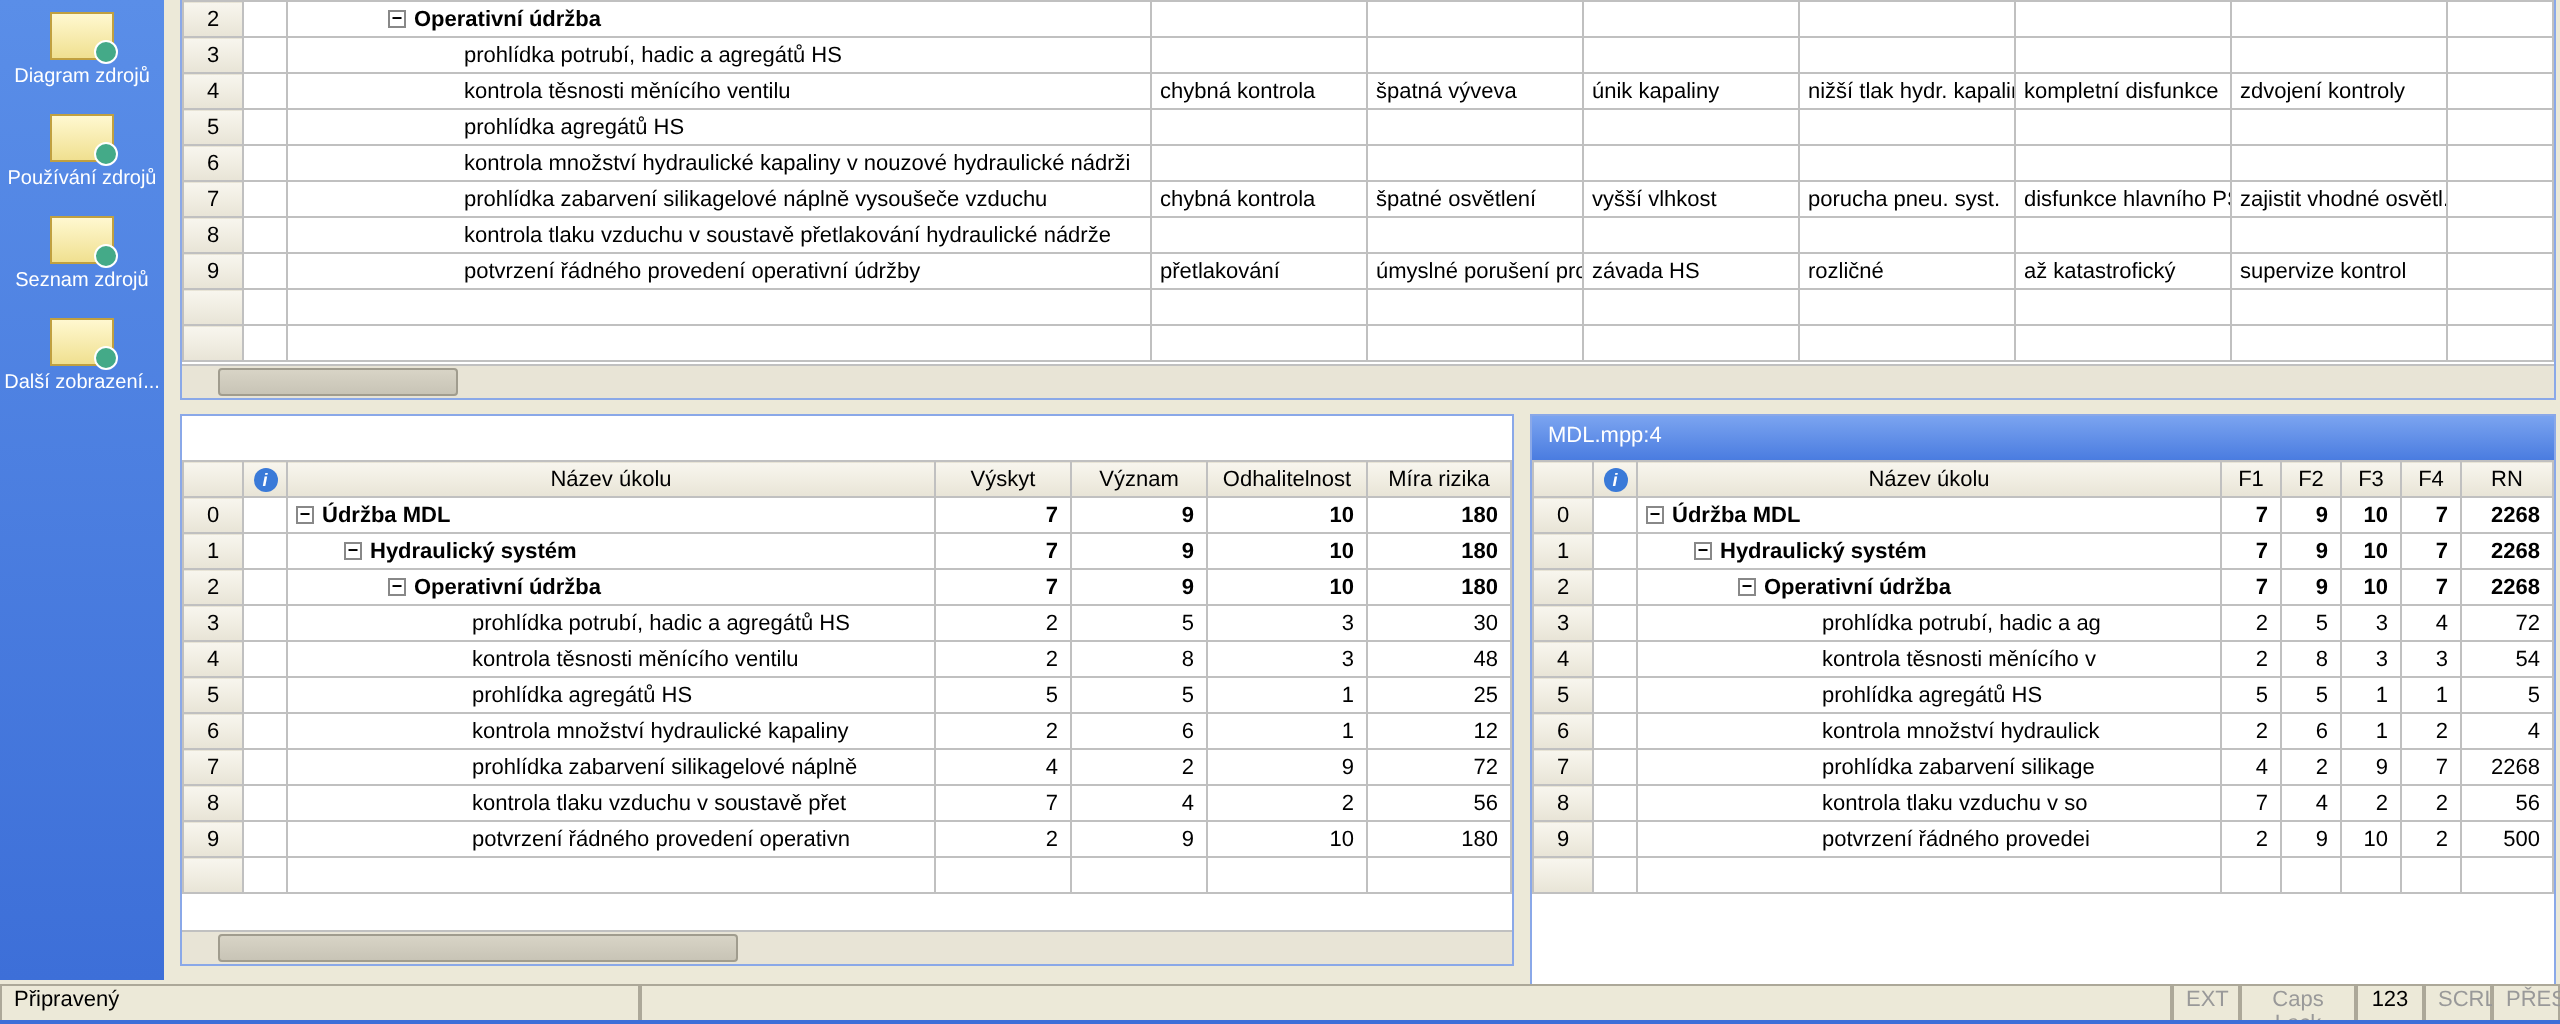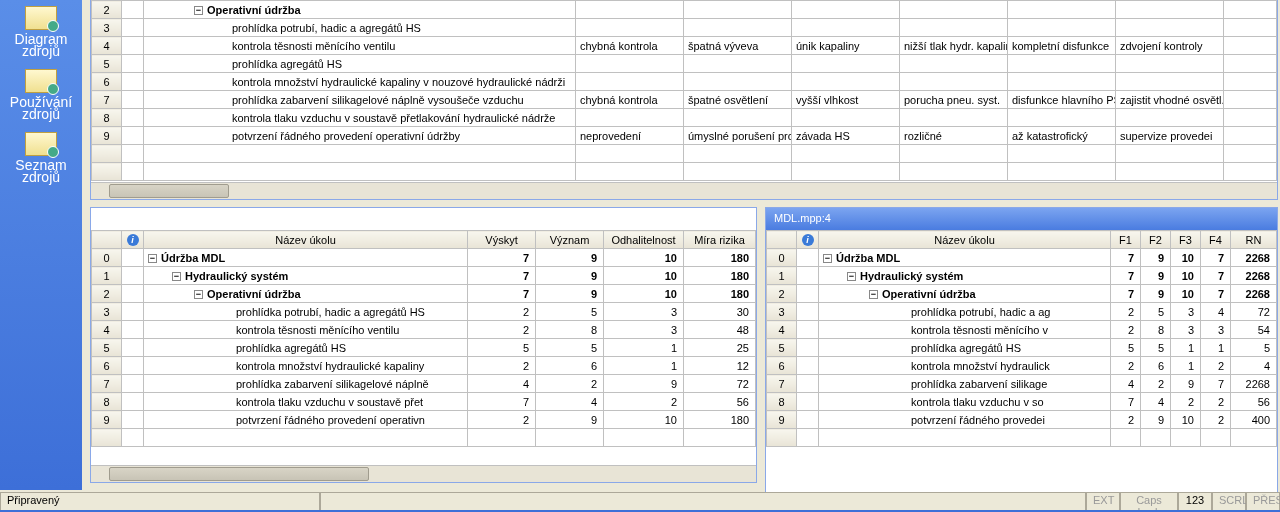--- a/index.html
+++ b/index.html
@@ -2,21 +2,21 @@
 <html><head>
 <meta charset="utf-8">
 <style>
 * { box-sizing: border-box; margin: 0; padding: 0; }
 body { font-family: Tahoma, Arial, sans-serif; font-size: 11px; background: #ece9d8; overflow: hidden; width: 1280px; height: 512px; position: relative; }
 
 .sidebar { position: absolute; left: 0; top: 0; width: 82px; height: 490px; background: linear-gradient(to bottom, #5a8ee8, #3d6fd8); color: #fff; text-align: center; padding-top: 2px; }
 .sb-item { padding: 4px 2px 8px; cursor: pointer; }
 .sb-icon { width: 32px; height: 24px; margin: 0 auto 3px; background: linear-gradient(#fff8d0, #f0e090); border: 1px solid #c0a040; position: relative; }
 .sb-icon::after { content: ""; position: absolute; right: -3px; bottom: -3px; width: 10px; height: 10px; background: #4a8; border-radius: 50%; border: 1px solid #fff; }
-.sb-label { font-size: 14px; line-height: 12px; }
+.sb-label { font-size: 10px; line-height: 12px; }
 
 .main { position: absolute; left: 82px; top: 0; right: 0; bottom: 22px; }
 
 .pane { position: absolute; background: #fff; border: 1px solid #8aa8e8; }
 .pane-top { left: 8px; top: 0; right: 2px; height: 200px; border-top: none; }
 .pane-bl { left: 8px; top: 207px; width: 667px; height: 276px; }
 .pane-br { left: 683px; top: 207px; right: 2px; height: 312px; }
 
 .titlebar { height: 22px; background: linear-gradient(to bottom, #7ba4f0, #4a7ce0); color: #fff; font-size: 11px; padding: 4px 8px; font-weight: normal; }
 
@@ -61,20 +61,24 @@
     <div class="sb-icon"></div>
     <div class="sb-label">Diagram zdrojů</div>
   </div>
   <div class="sb-item">
     <div class="sb-icon"></div>
     <div class="sb-label">Používání zdrojů</div>
   </div>
   <div class="sb-item">
     <div class="sb-icon"></div>
     <div class="sb-label">Seznam zdrojů</div>
+  </div>
+  <div class="sb-item">
+    <div class="sb-icon"></div>
+    <div class="sb-label">Další zobrazení...</div>
   </div>
 </div>
 
 <div class="main">
 
   <div class="pane pane-top">
     <div class="grid-wrap">
       <table class="grid" id="topGrid">
         <colgroup>
           <col style="width:30px">
@@ -170,26 +174,26 @@
               <td></td>
               <td></td>
               <td></td>
               <td></td>
               <td></td>
             </tr>
             <tr>
               <th class="rowhdr">9</th>
               <td></td>
               <td class="indent3">potvrzení řádného provedení operativní údržby</td>
-              <td>neprovedení</td>
+              <td>přetlakování</td>
               <td>úmyslné porušení prov</td>
               <td>závada HS</td>
               <td>rozličné</td>
               <td>až katastrofický</td>
-              <td>supervize provedei</td>
+              <td>supervize kontrol</td>
               <td></td>
             </tr>
             <tr>
               <th class="rowhdr"></th>
               <td></td>
               <td class=""></td>
               <td></td>
               <td></td>
               <td></td>
               <td></td>
@@ -466,21 +470,21 @@
               <td class="num">56</td>
             </tr>
             <tr>
               <th class="rowhdr">9</th>
               <td></td>
               <td class="indent3b">potvrzení řádného provedei</td>
               <td class="num">2</td>
               <td class="num">9</td>
               <td class="num">10</td>
               <td class="num">2</td>
-              <td class="num">400</td>
+              <td class="num">500</td>
             </tr>
             <tr>
               <th class="rowhdr"></th>
               <td></td>
               <td class=""></td>
               <td class="num"></td>
               <td class="num"></td>
               <td class="num"></td>
               <td class="num"></td>
               <td class="num"></td>

